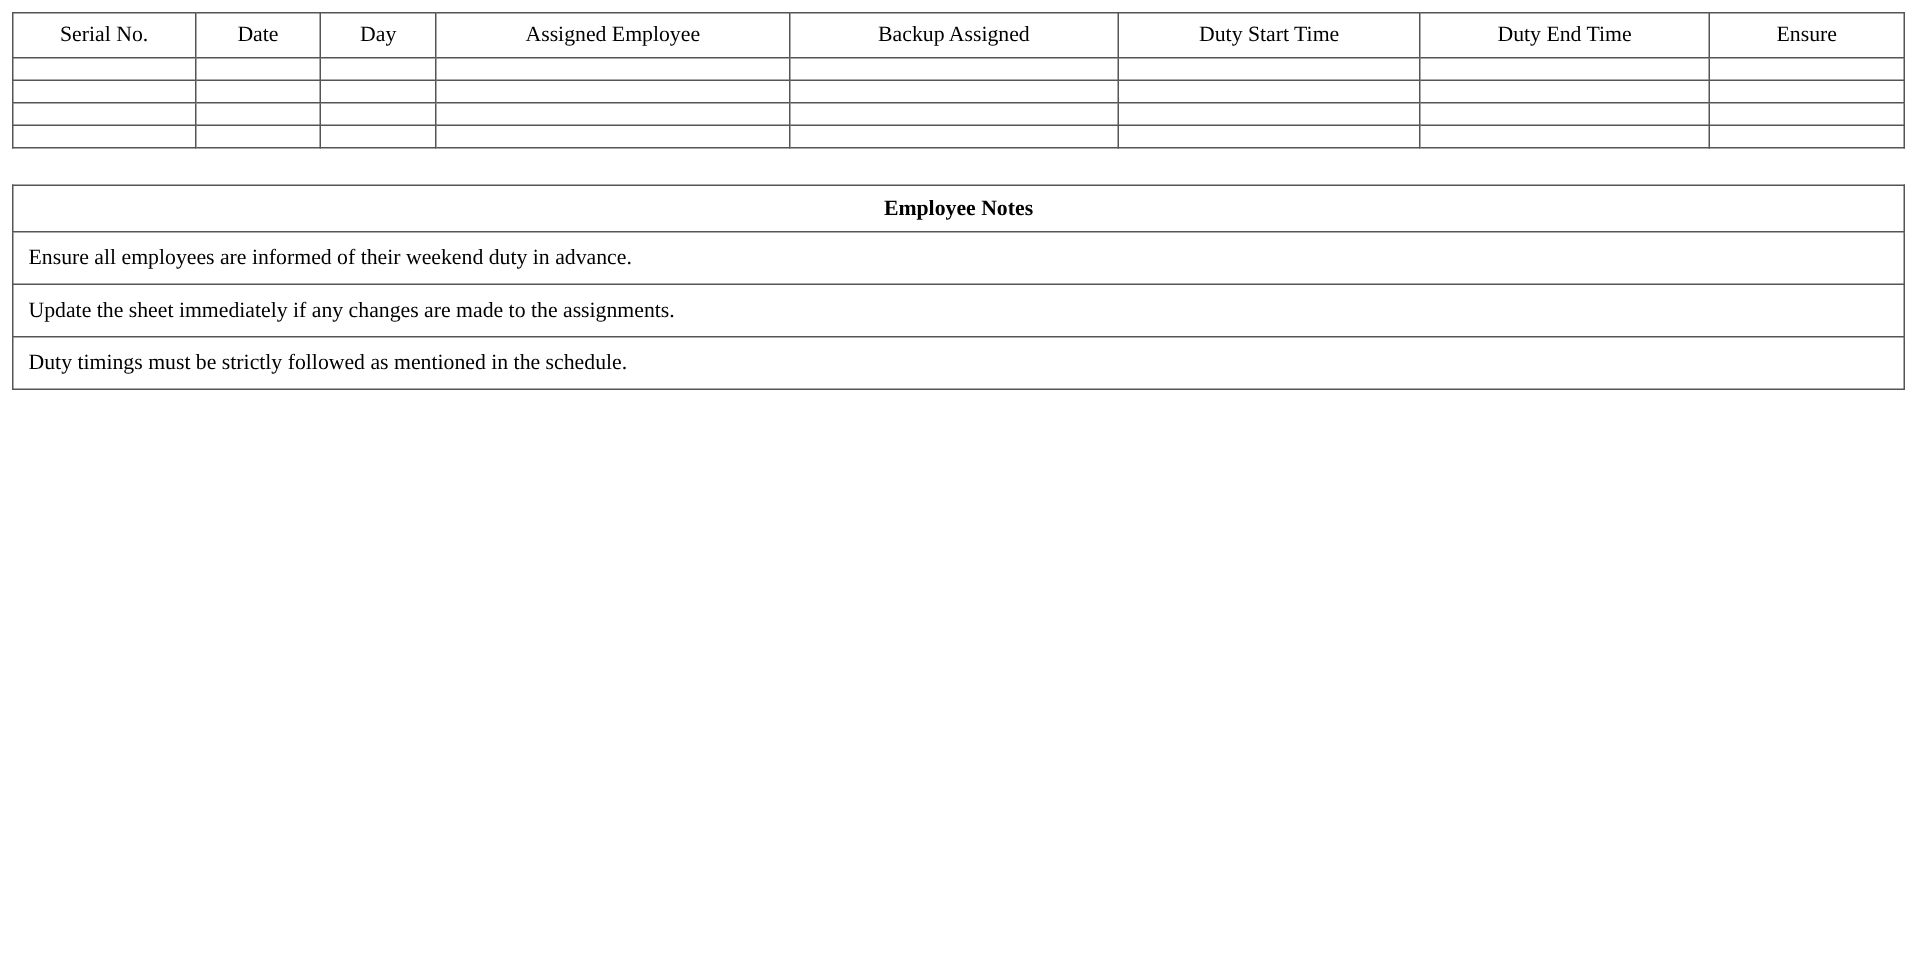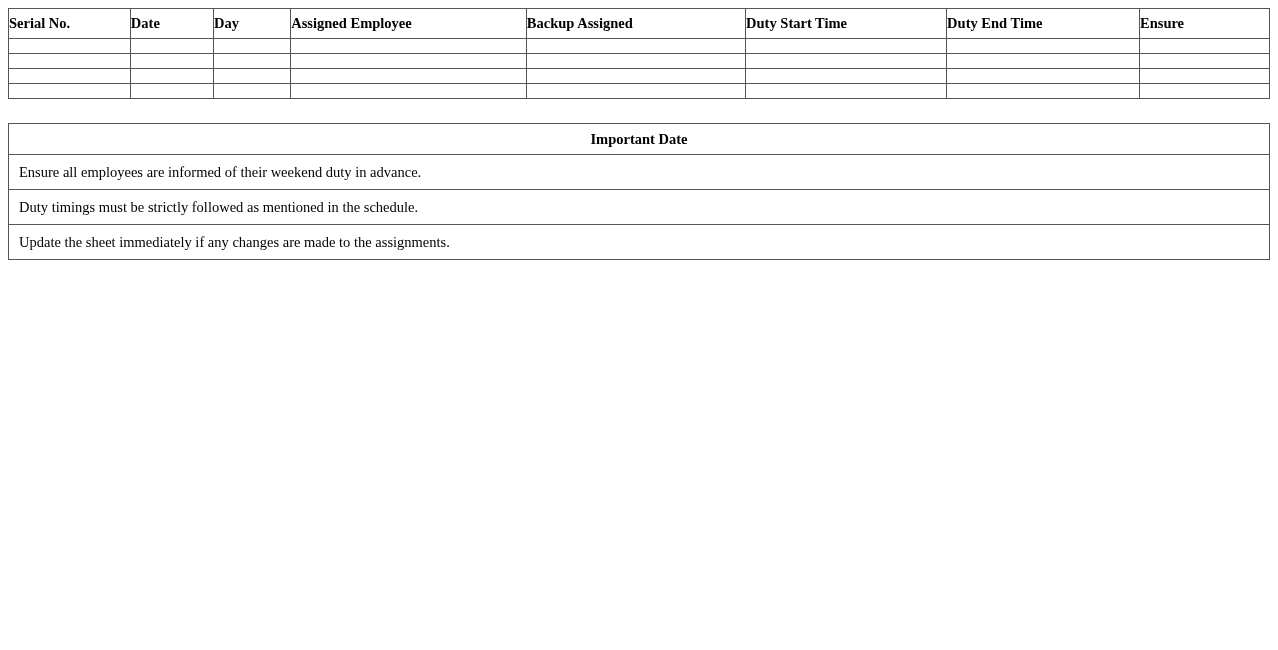--- a/index.html
+++ b/index.html
@@ -25,23 +25,23 @@
     width: 1262px;
     table-layout: fixed;
   }
   table.schedule th,
   table.schedule td {
     border: 1px solid #555555;
     padding: 0;
     vertical-align: middle;
   }
   table.schedule th {
-    font-weight: bold;
+    font-weight: normal;
     font-size: 14.5px;
-    text-align: left;
+    text-align: center;
     height: 29px;
     line-height: 29px;
   }
   table.schedule td {
     height: 14px;
   }
 
   
   .col-serial  { width: 120px; }
   .col-date    { width: 82px; }
@@ -145,29 +145,29 @@
         <td></td>
         <td></td>
         <td></td>
       </tr>
     </tbody>
   </table>
 
   <table class="notes">
     <thead>
       <tr>
-        <th>Important Date</th>
+        <th>Employee Notes</th>
       </tr>
     </thead>
     <tbody>
       <tr>
         <td>Ensure all employees are informed of their weekend duty in advance.</td>
       </tr>
       <tr>
-        <td>Duty timings must be strictly followed as mentioned in the schedule.</td>
+        <td>Update the sheet immediately if any changes are made to the assignments.</td>
       </tr>
       <tr>
-        <td>Update the sheet immediately if any changes are made to the assignments.</td>
+        <td>Duty timings must be strictly followed as mentioned in the schedule.</td>
       </tr>
     </tbody>
   </table>
 
 </div>
 
 </body></html>

